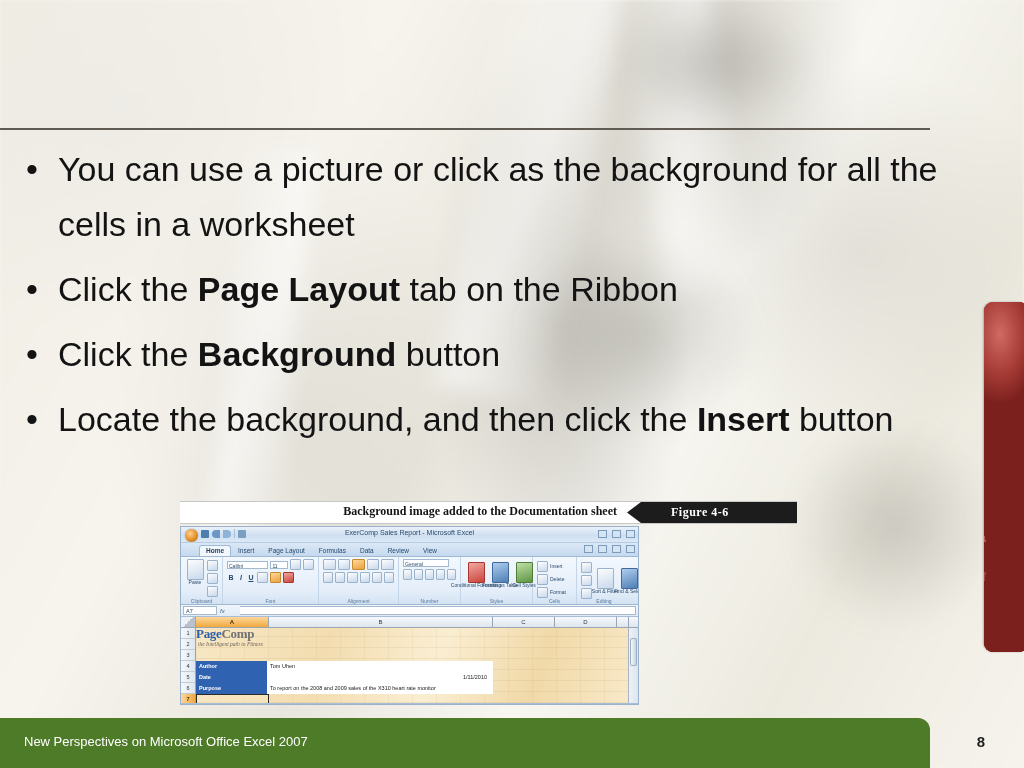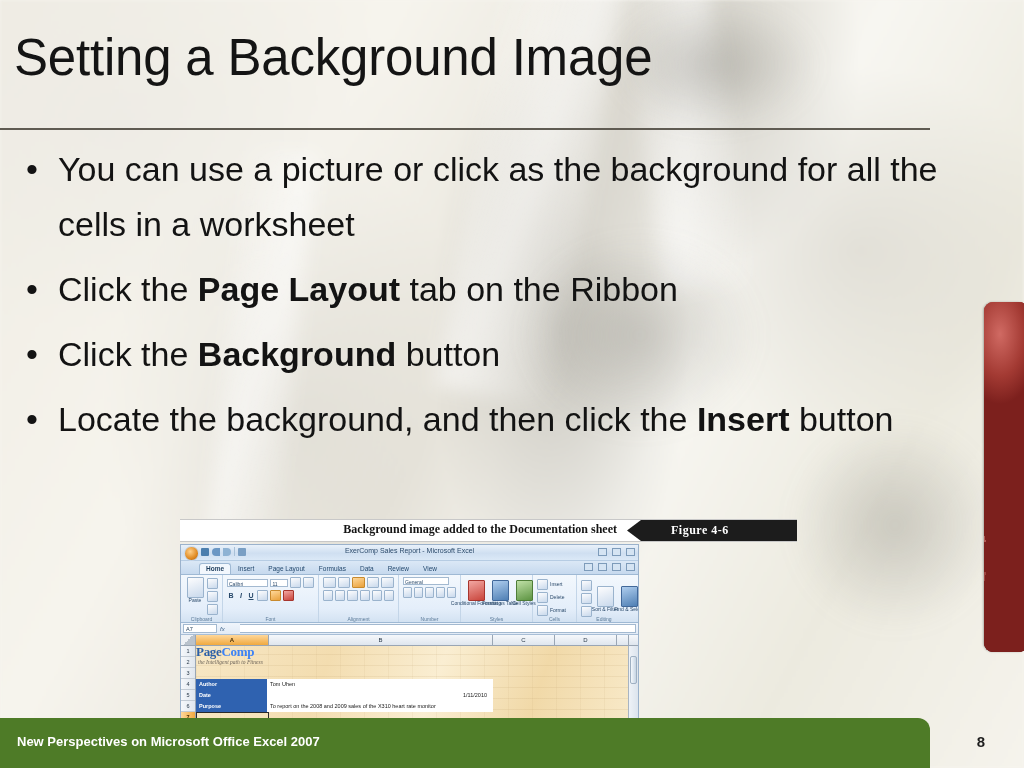--- a/index.html
+++ b/index.html
@@ -128,21 +128,21 @@
       linear-gradient(100deg, rgba(226,140,132,0.35) 0 2px, rgba(0,0,0,0) 2px 100%);
     background-position: 0 120px, 0 200px, 0 270px;
     background-size: 100% 120px, 100% 120px, 100% 140px;
     background-repeat: no-repeat;
   }
 
   
   .figure {
     position: absolute;
     left: 180px;
-    top: 519px;
+    top: 501px;
     width: 617px;
   }
   .fig-caption {
     position: relative;
     height: 21px;
     background: #ffffff;
     border-top: 1px solid #c8c8c8;
     border-bottom: 1px solid #c8c8c8;
   }
   .fig-caption-text {
@@ -434,21 +434,21 @@
     right: 10px;
   }
   .logo {
     font-family: "Liberation Serif", serif;
     font-size: 13px;
     font-weight: bold;
     line-height: 12px;
     letter-spacing: -0.3px;
   }
   .logo .exer { color: #2b5fa8; }
-  .logo .comp { color: #3b82f6; }
+  .logo .comp { color: #737373; }
   .tagline {
     font-family: "Liberation Serif", serif;
     font-style: italic;
     font-size: 5.5px;
     color: #6b6257;
     line-height: 11px;
     padding-left: 2px;
   }
   .lblcell {
     position: absolute;
@@ -512,25 +512,25 @@
     position: absolute;
     left: 0;
     top: 718px;
     width: 930px;
     height: 50px;
     background: #4e7b27;
     border-top-right-radius: 12px;
   }
   .footer-text {
     position: absolute;
-    left: 9px;
+    left: 16px;
     top: 16px;
     color: #ffffff;
     font-size: 13px;
-    font-weight: bold;
+    font-weight: normal;
     padding-left: 8px;
   }
   .page-number {
     position: absolute;
     left: 966px;
     top: 733px;
     width: 30px;
     text-align: center;
     font-size: 15px;
     font-weight: bold;
@@ -543,21 +543,20 @@
 <div class="slide">
 
   <div class="bg-photo"></div>
   <div class="bg-streak s1"></div>
   <div class="bg-streak s2"></div>
   <div class="bg-streak s3"></div>
   <div class="shade sh1"></div>
   <div class="shade sh2"></div>
   <div class="shade sh3"></div>
 
-  <div class="title">Setting a Background Image</div>
   <div class="title-rule"></div>
 
   <div class="body-list">
     <div class="bullet">
       <span class="dot">•</span>
       <span><span>You can use a picture or click as the background for all the cells in a worksheet</span></span>
     </div>
     <div class="bullet">
       <span class="dot">•</span>
       <span><span>Click the </span><b>Page Layout</b><span> tab on the Ribbon</span></span>

